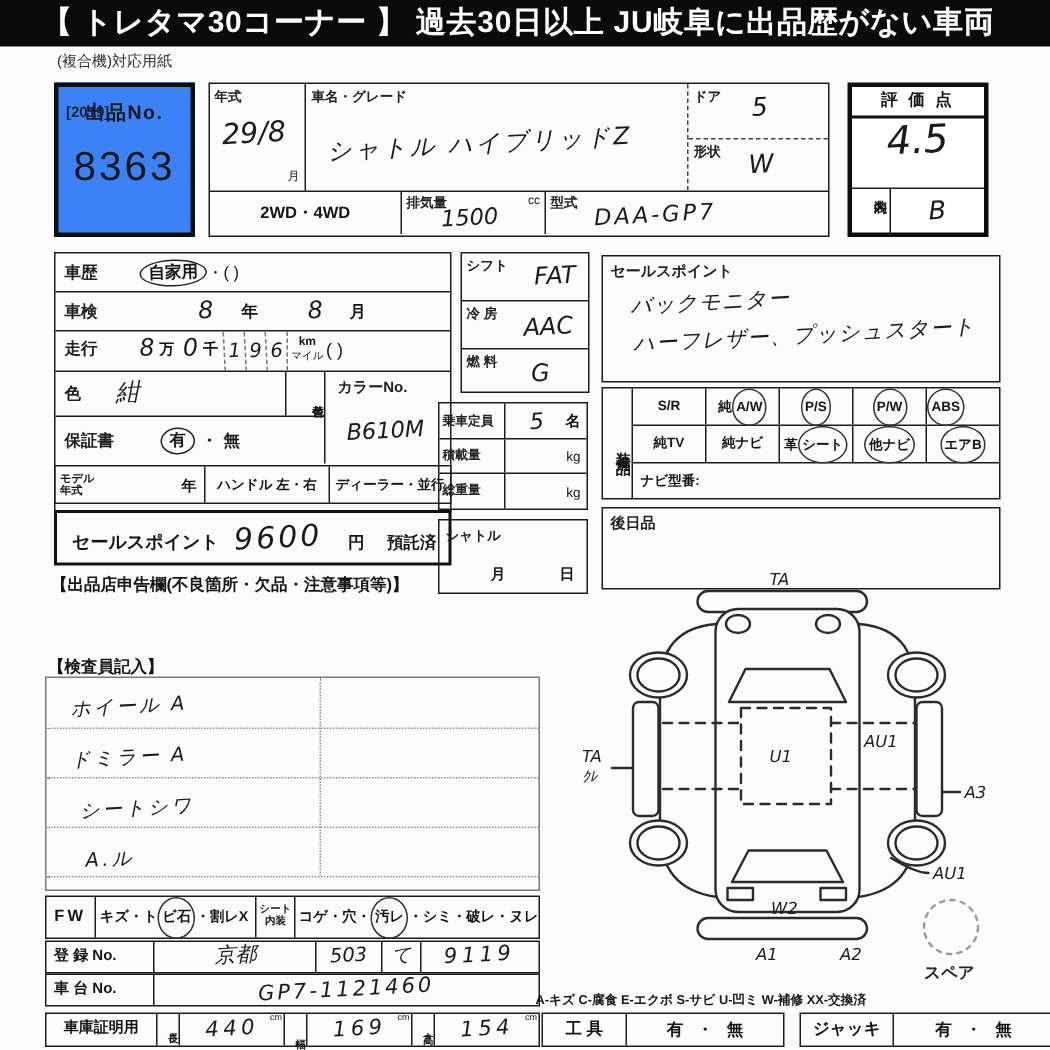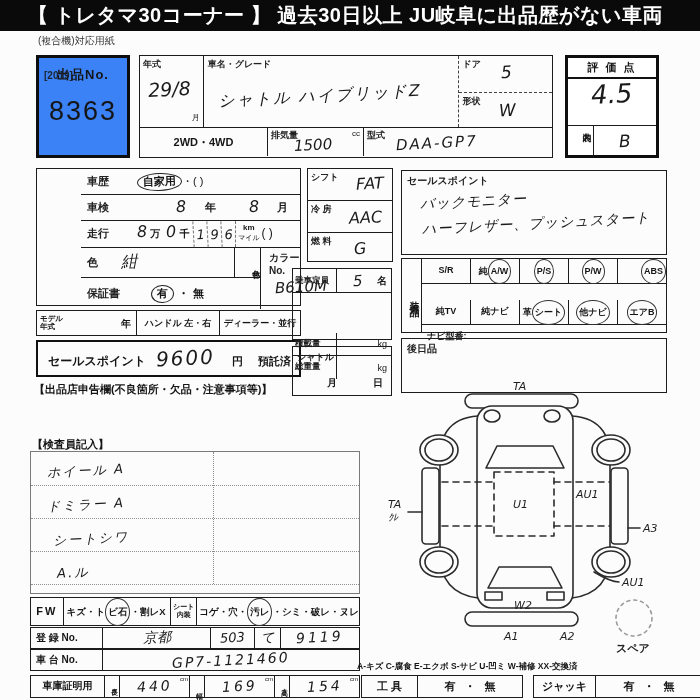--- a/index.html
+++ b/index.html
@@ -75,21 +75,21 @@
       <span class="hand tilt" style="font-size:26px;">4.5</span>
     </div>
     <div class="row" style="height:32px;border-top:1.5px solid #1c1c1c;">
       <div class="vtx" style="width:20px;border-right:1.5px solid #1c1c1c;font-size:9px;font-weight:bold;margin:auto 0;height:100%;padding-left:5px;">内装</div>
       <div style="flex:1;text-align:center;">
         <span class="hand tilt" style="font-size:17px;line-height:30px;">B</span>
       </div>
     </div>
   </div>
 
-  <div class="abs bx" style="left:36px;top:168px;width:265px;height:138px;padding-left:44px;">
+  <div class="abs bx" style="left:36px;top:168px;width:265px;height:174px;">
 
     <div class="row" style="height:26px;border-bottom:1.5px solid #1c1c1c;align-items:center;">
       <span class="lbl" style="width:50px;padding-left:6px;font-size:11px;">車歴</span>
       <span class="circ" style="font-size:11px;font-weight:bold;">自家用</span>
       <span style="font-size:11px;">・(            )</span>
     </div>
 
     <div class="row" style="height:26px;border-bottom:1.5px solid #1c1c1c;align-items:center;position:relative;">
       <span class="lbl" style="width:50px;padding-left:6px;font-size:11px;">車検</span>
       <span class="hand tilt" style="position:absolute;left:95px;top:2px;font-size:16px;">8</span>
@@ -173,21 +173,21 @@
     <span class="hand tilt" style="position:absolute;left:18px;top:22px;font-size:14px;letter-spacing:1px;">バックモニター</span>
     <span class="hand tilt" style="position:absolute;left:20px;top:44px;font-size:14px;letter-spacing:1px;">ハーフレザー、プッシュスタート</span>
   </div>
 
   <div class="abs bx" style="left:292px;top:268px;width:100px;height:72px;">
     <div class="row" style="height:24px;border-bottom:1.5px solid #1c1c1c;align-items:center;">
       <span class="cell lbl" style="width:44px;border-right:1.5px solid #1c1c1c;height:100%;line-height:22px;padding-left:2px;font-size:8.5px;">乗車定員</span>
       <span class="hand tilt" style="font-size:15px;margin-left:16px;">5</span>
       <span style="font-size:10px;font-weight:bold;margin-left:auto;padding-right:4px;">名</span>
     </div>
-    <div class="row" style="height:23px;border-bottom:1.5px solid #1c1c1c;align-items:center;margin-top:40px;">
+    <div class="row" style="height:23px;border-bottom:1.5px solid #1c1c1c;align-items:center;">
       <span class="cell lbl" style="width:44px;border-right:1.5px solid #1c1c1c;height:100%;line-height:21px;padding-left:2px;font-size:8.5px;">積載量</span>
       <span style="font-size:9px;margin-left:auto;padding-right:4px;">kg</span>
     </div>
     <div class="row" style="height:23px;align-items:center;">
       <span class="cell lbl" style="width:44px;border-right:1.5px solid #1c1c1c;height:100%;line-height:21px;padding-left:2px;font-size:8.5px;">総重量</span>
       <span style="font-size:9px;margin-left:auto;padding-right:4px;">kg</span>
     </div>
   </div>
 
   <div class="abs bx" style="left:292px;top:346px;width:100px;height:50px;">
@@ -197,23 +197,23 @@
   </div>
 
   <div class="abs bx row" style="left:401px;top:258px;width:266px;height:75px;">
     <div class="cell vtx" style="width:20px;border-right:1.5px solid #1c1c1c;font-size:10px;font-weight:bold;text-align:center;padding:4px 0 0 5px;letter-spacing:3px;">装備品</div>
     <div style="flex:1;">
       <div class="row" style="height:25px;border-bottom:1.5px solid #1c1c1c;">
         <div class="cell" style="flex:1;border-right:1.5px solid #1c1c1c;text-align:center;font-size:9px;font-weight:bold;line-height:23px;"><span>S/R</span></div>
         <div class="cell" style="flex:1;border-right:1.5px solid #1c1c1c;text-align:center;font-size:9px;font-weight:bold;line-height:23px;"><span>純</span><span class="circ2">A/W</span></div>
         <div class="cell" style="flex:1;border-right:1.5px solid #1c1c1c;text-align:center;font-size:9px;font-weight:bold;line-height:23px;"><span class="circ2">P/S</span></div>
         <div class="cell" style="flex:1;border-right:1.5px solid #1c1c1c;text-align:center;font-size:9px;font-weight:bold;line-height:23px;"><span class="circ2">P/W</span></div>
-        <div class="cell" style="flex:1;text-align:right;font-size:9px;font-weight:bold;line-height:23px;"><span class="circ2">ABS</span></div>
-      </div>
-      <div class="row" style="height:25px;border-bottom:1.5px solid #1c1c1c;margin-top:16px;">
+        <div class="cell" style="flex:1;text-align:left;font-size:9px;font-weight:bold;line-height:23px;"><span class="circ2">ABS</span></div>
+      </div>
+      <div class="row" style="height:25px;border-bottom:1.5px solid #1c1c1c;">
         <div class="cell" style="flex:1;border-right:1.5px solid #1c1c1c;text-align:center;font-size:9px;font-weight:bold;line-height:23px;"><span>純TV</span></div>
         <div class="cell" style="flex:1;border-right:1.5px solid #1c1c1c;text-align:center;font-size:9px;font-weight:bold;line-height:23px;"><span>純ナビ</span></div>
         <div class="cell" style="flex:1;border-right:1.5px solid #1c1c1c;text-align:center;font-size:9px;font-weight:bold;line-height:23px;"><span>革</span><span class="circ2">シート</span></div>
         <div class="cell" style="flex:1;border-right:1.5px solid #1c1c1c;text-align:center;font-size:9px;font-weight:bold;line-height:23px;"><span class="circ2">他ナビ</span></div>
         <div class="cell" style="flex:1;text-align:center;font-size:9px;font-weight:bold;line-height:23px;"><span class="circ2">エアB</span></div>
       </div>
       <div style="height:22px;font-size:9px;font-weight:bold;line-height:22px;padding-left:5px;">ナビ型番:</div>
     </div>
   </div>
 

